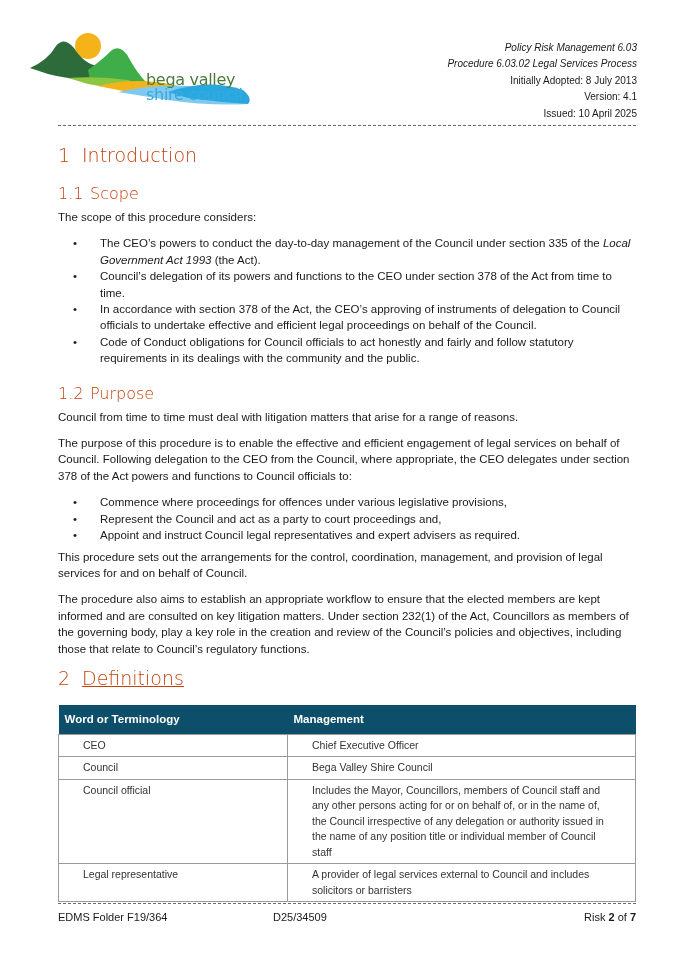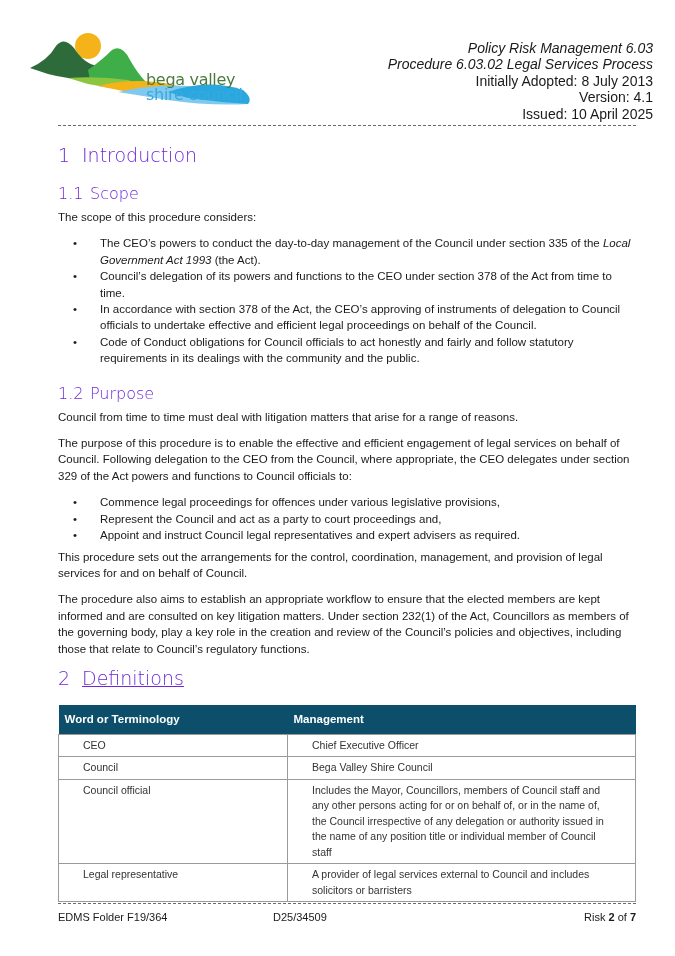--- a/index.html
+++ b/index.html
@@ -5,27 +5,27 @@
   html, body { margin: 0; padding: 0; background: #ffffff; }
   body { width: 675px; height: 956px; position: relative; overflow: hidden;
          font-family: "Liberation Sans", sans-serif; color: #1a1a1a; }
   .page { position: absolute; left: 0; top: 0; width: 675px; height: 956px; }
 
   .logo { position: absolute; left: 28px; top: 30px; width: 230px; height: 78px; }
   .logo-text { position: absolute; left: 118px; top: 42px; font-family: "DejaVu Sans", sans-serif; line-height: 15px; }
   .logo-line1 { color: #4a7a3d; font-size: 16px; letter-spacing: -0.3px; }
   .logo-line2 { color: #3aa8df; font-size: 16px; letter-spacing: -0.3px; text-align: center; }
 
-  .hdr-meta { position: absolute; right: 22px; top: 40px; text-align: right; font-size: 14px; line-height: 16.4px; color: #1a1a1a; }
+  .hdr-meta { position: absolute; right: 38px; top: 40px; text-align: right; font-size: 10px; line-height: 16.4px; color: #1a1a1a; }
   .hdr-meta .it { font-style: italic; }
 
   .rule { position: absolute; left: 58px; width: 578px; border-top: 1px dashed #6a6a6a; height: 0; }
 
   .content { position: absolute; left: 58px; top: 140px; width: 580px; }
-  h1, h2 { font-family: "DejaVu Sans", sans-serif; font-weight: 300; color: #6d28d9; margin: 0; }
+  h1, h2 { font-family: "DejaVu Sans", sans-serif; font-weight: 300; color: #c2410c; margin: 0; }
   h1 { font-size: 19px; line-height: 26px; }
   h2 { font-size: 16px; line-height: 22px; }
   .num { display: inline-block; }
   h1 .num { width: 24px; }
   h2 .num { width: 32px; }
   p { font-size: 11.5px; line-height: 16.4px; margin: 0; }
   ul { margin: 0; padding: 0; list-style: none; }
   ul li { position: relative; padding-left: 42px; font-size: 11.5px; line-height: 16.4px; }
   ul li::before { content: "•"; position: absolute; left: 15px; top: 0; }
   em { font-style: italic; }
@@ -88,23 +88,23 @@
       <li><span>The CEO’s powers to conduct the day-to-day management of the Council under section 335 of the </span><em>Local Government Act 1993</em><span> (the Act).</span></li>
       <li>Council’s delegation of its powers and functions to the CEO under section 378 of the Act from time to time.</li>
       <li>In accordance with section 378 of the Act, the CEO’s approving of instruments of delegation to Council officials to undertake effective and efficient legal proceedings on behalf of the Council.</li>
       <li>Code of Conduct obligations for Council officials to act honestly and fairly and follow statutory requirements in its dealings with the community and the public.</li>
     </ul>
 
     <h2 style="margin-top:16px;">
       <span class="num">1.2</span><span>Purpose</span>
     </h2>
     <p style="margin-top:4px;">Council from time to time must deal with litigation matters that arise for a range of reasons.</p>
-    <p style="margin-top:10px;">The purpose of this procedure is to enable the effective and efficient engagement of legal services on behalf of Council. Following delegation to the CEO from the Council, where appropriate, the CEO delegates under section 329 of the Act powers and functions to Council officials to:</p>
+    <p style="margin-top:10px;">The purpose of this procedure is to enable the effective and efficient engagement of legal services on behalf of Council. Following delegation to the CEO from the Council, where appropriate, the CEO delegates under section 378 of the Act powers and functions to Council officials to:</p>
     <ul style="margin-top:10px;">
-      <li>Commence legal proceedings for offences under various legislative provisions,</li>
+      <li>Commence where proceedings for offences under various legislative provisions,</li>
       <li>Represent the Council and act as a party to court proceedings and,</li>
       <li>Appoint and instruct Council legal representatives and expert advisers as required.</li>
     </ul>
     <p style="margin-top:5px;">This procedure sets out the arrangements for the control, coordination, management, and provision of legal services for and on behalf of Council.</p>
     <p style="margin-top:10px;">The procedure also aims to establish an appropriate workflow to ensure that the elected members are kept informed and are consulted on key litigation matters. Under section 232(1) of the Act, Councillors as members of the governing body, play a key role in the creation and review of the Council’s policies and objectives, including those that relate to Council’s regulatory functions.</p>
 
     <h1 style="margin-top:8px;text-decoration:underline;">
       <span class="num">2</span><span>Definitions</span>
     </h1>
 

